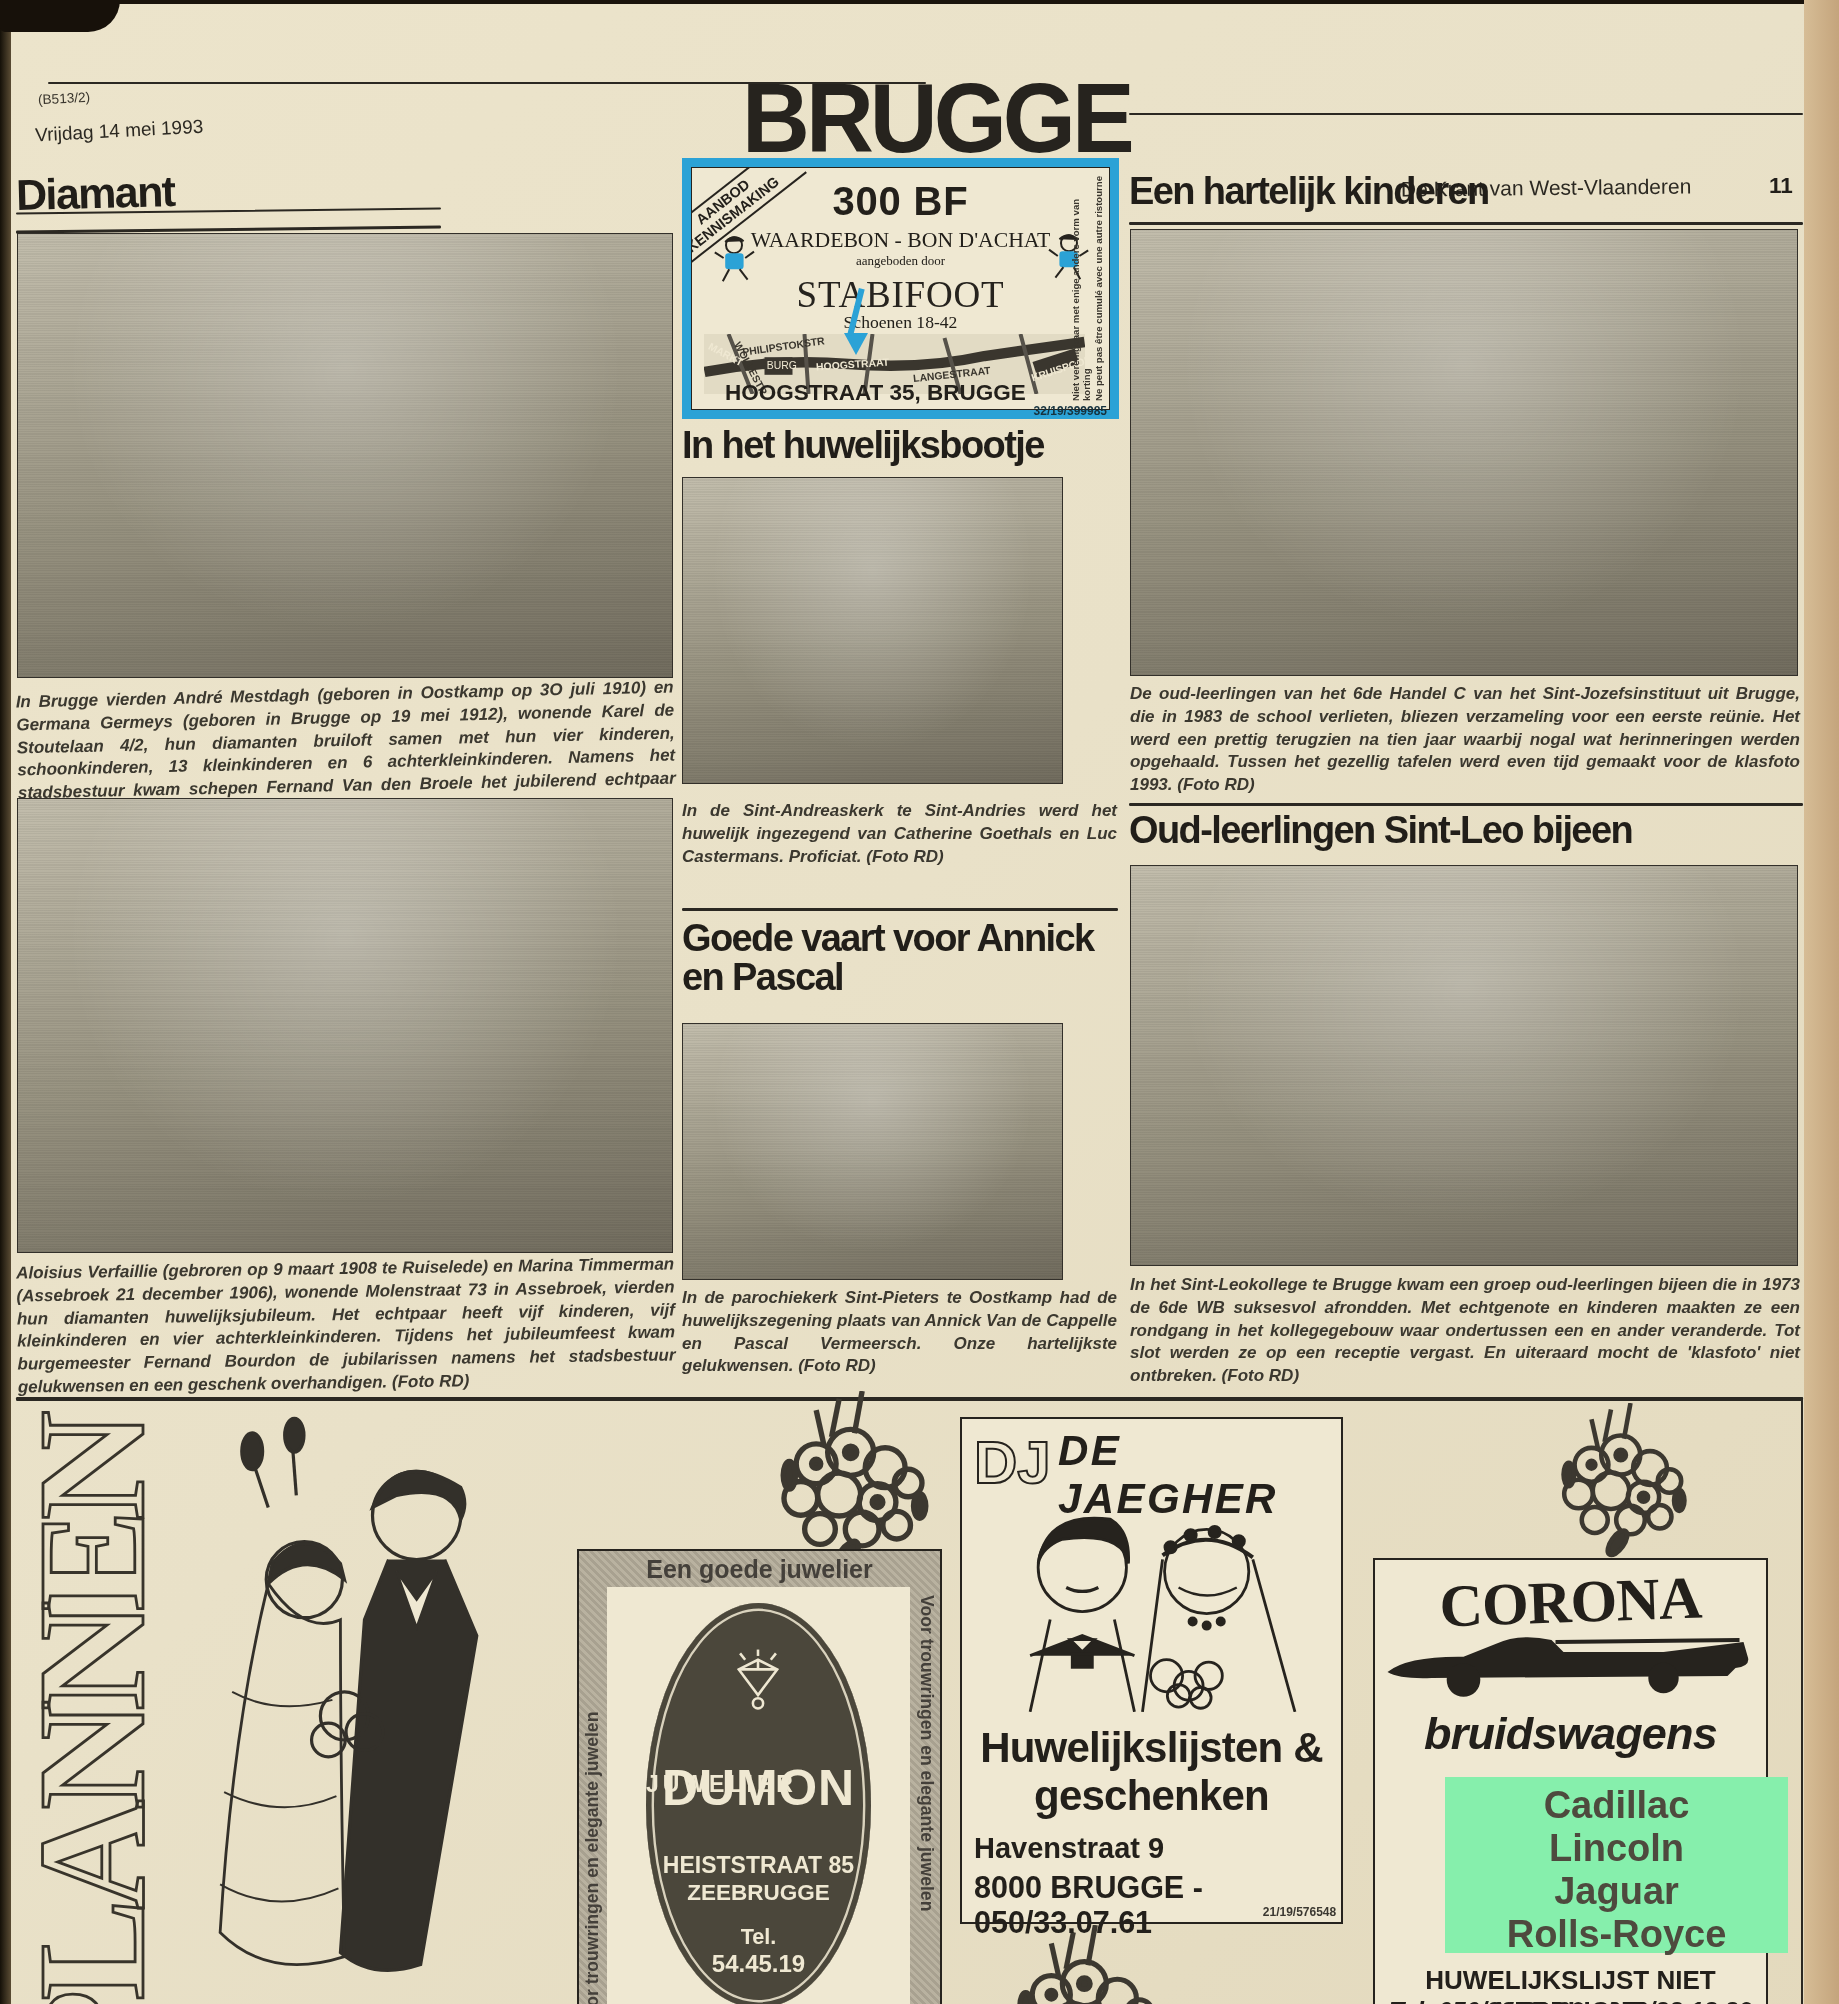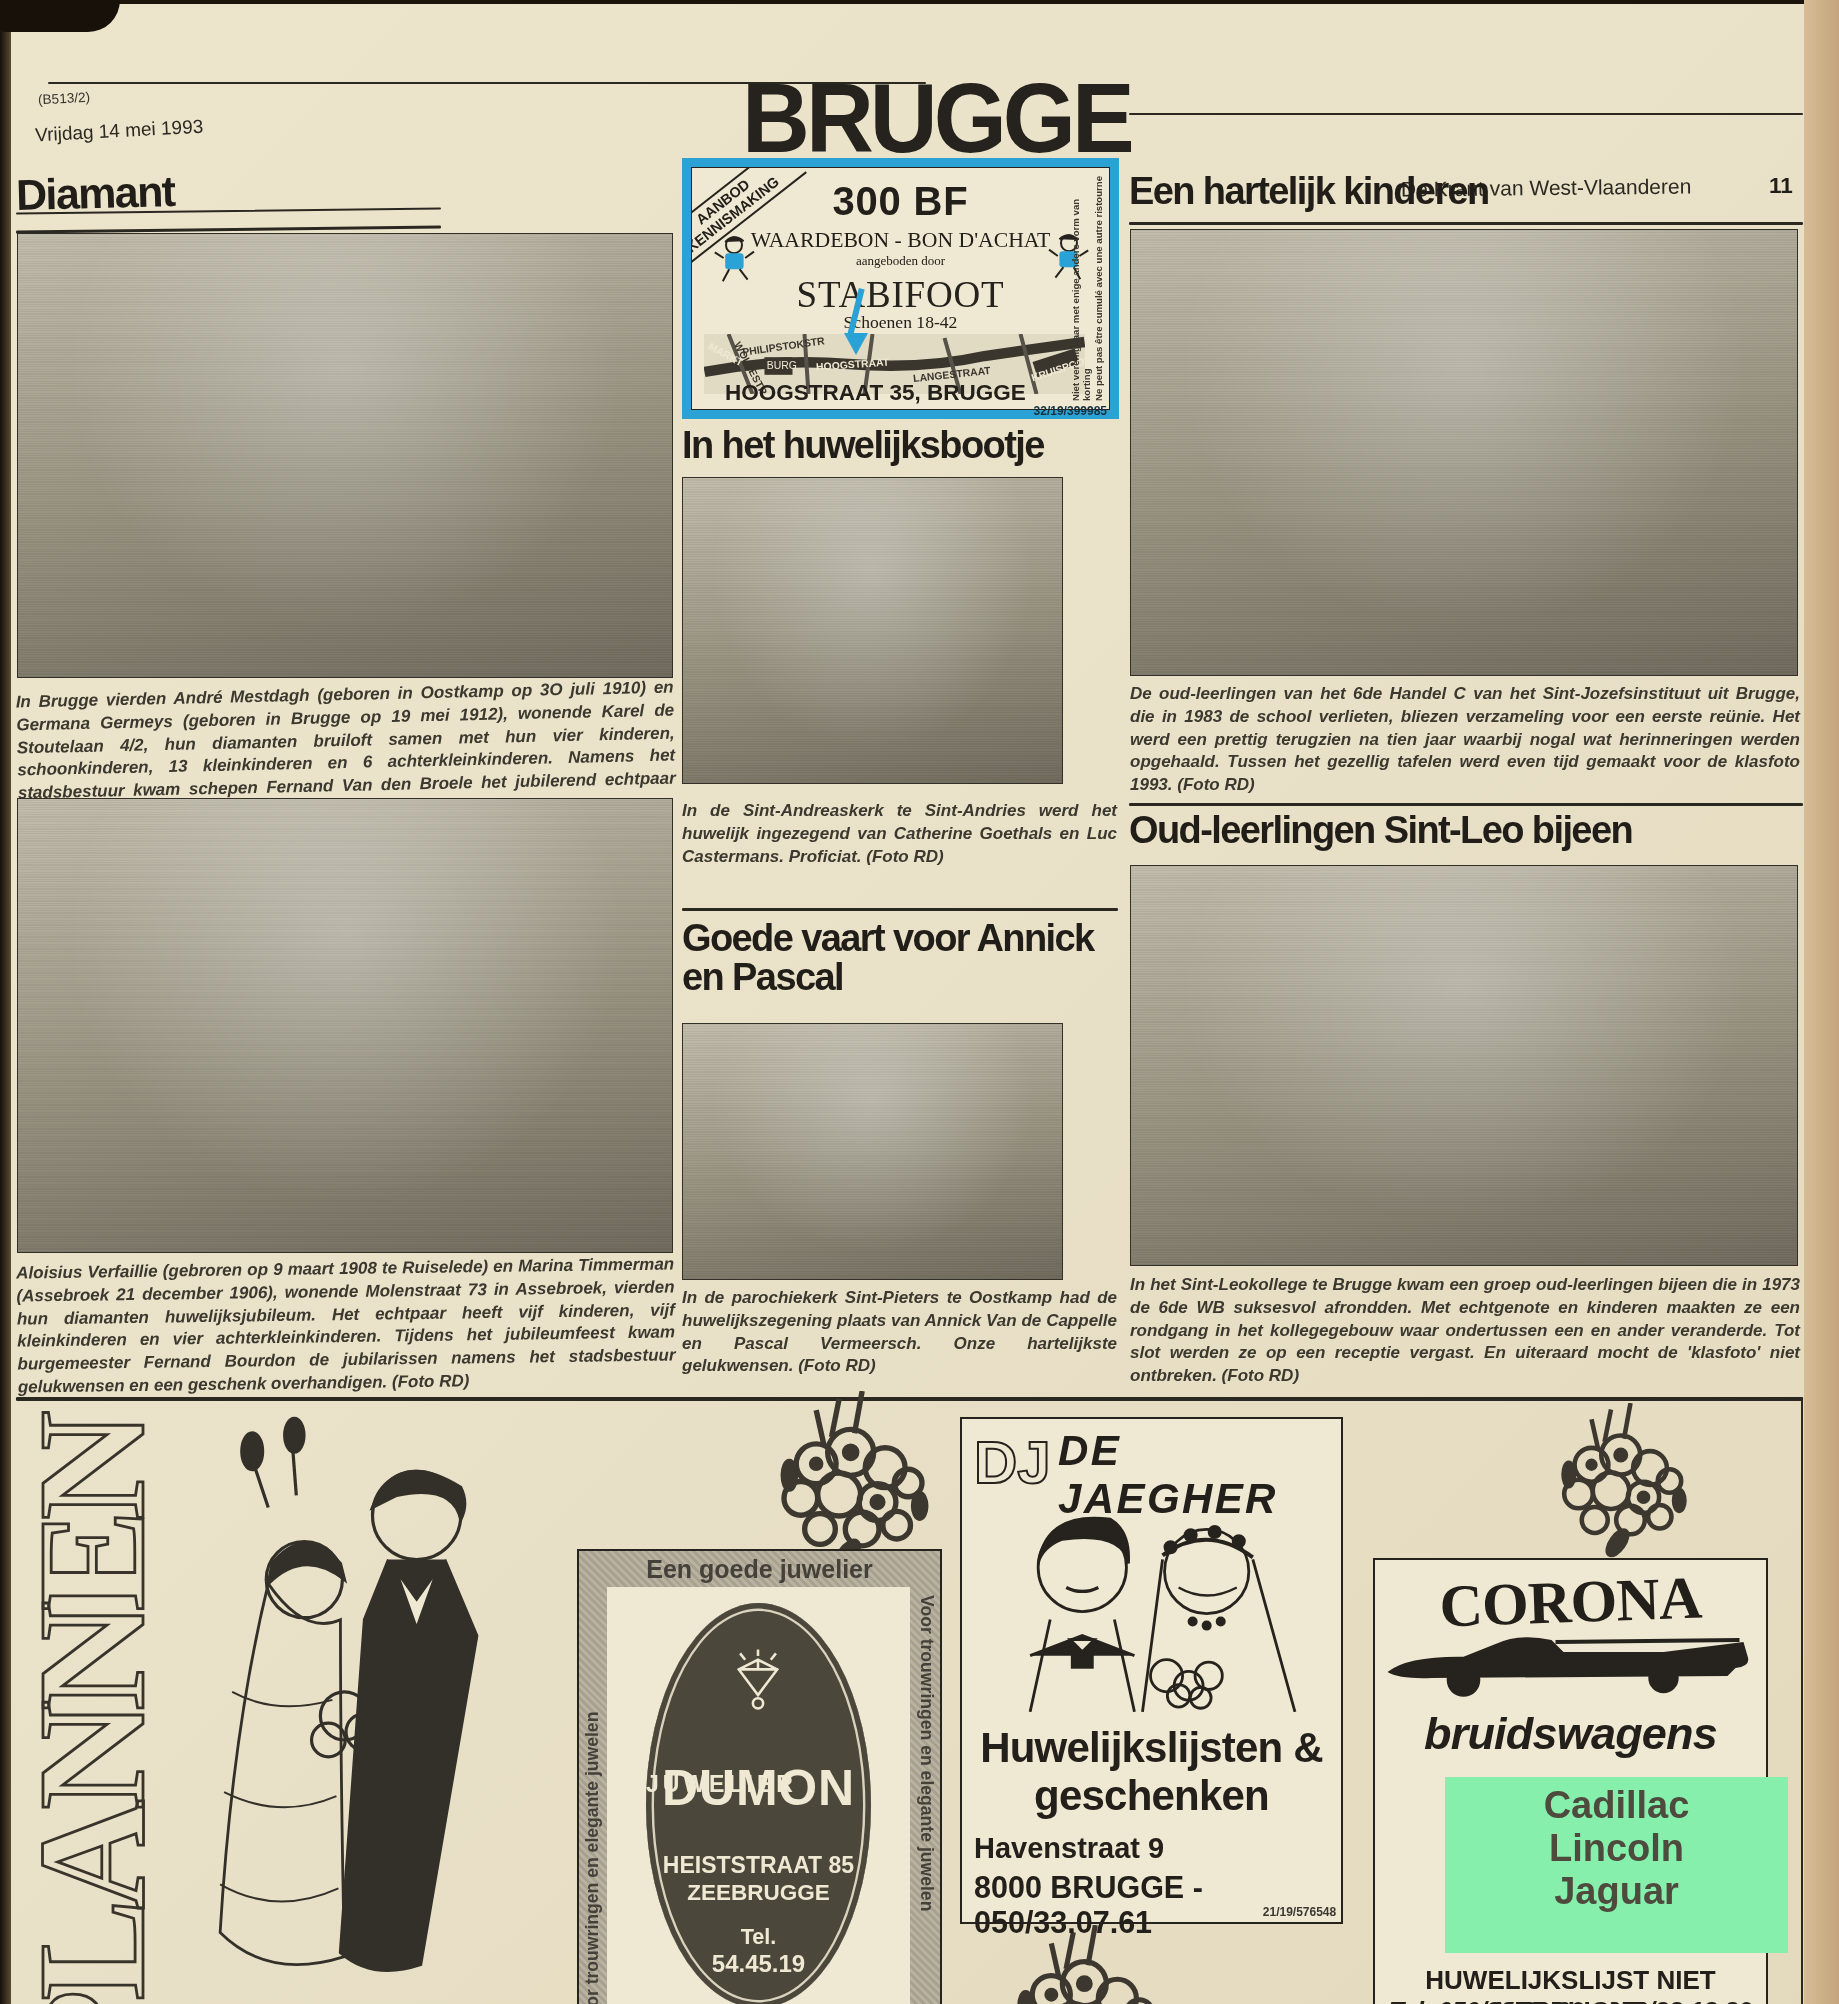--- a/index.html
+++ b/index.html
@@ -279,20 +279,21 @@
         <circle cx="200" cy="130" r="42" fill="#26231e"></circle>
         <circle cx="700" cy="125" r="38" fill="#26231e"></circle>
         <path d="M430 35 L890 30" stroke="#26231e" stroke-width="10"></path>
       </svg>
     </div>
     <div class="abs" style="left:0;top:148px;width:100%;text-align:center;font-size:45px;font-weight:800;font-style:italic;letter-spacing:-0.8px;">bruidswagens</div>
     <div class="abs" style="left:22px;top:217px;width:343px;height:176px;background:#86efac;text-align:center;color:#4e4a3e;margin-left:48px;">
       <div style="font-size:38px;font-weight:800;margin-top:7.2px;">Cadillac</div>
       <div style="font-size:38px;font-weight:800;">Lincoln</div>
       <div style="font-size:38px;font-weight:800;">Jaguar</div>
+      <div style="font-size:38px;font-weight:800;">Rolls-Royce</div>
     </div>
     <div class="abs" style="left:0;top:405px;width:100%;text-align:center;font-size:26px;font-weight:800;">HUWELIJKSLIJST NIET VERPLICHT</div>
     <div class="abs" style="left:0;top:437px;width:100%;text-align:center;font-size:25px;font-weight:800;font-style:italic;">Tel. 050/33.89.09 - 050/33.13.39</div>
 
   </div>
 
 </div>
 
 
 </body></html>

